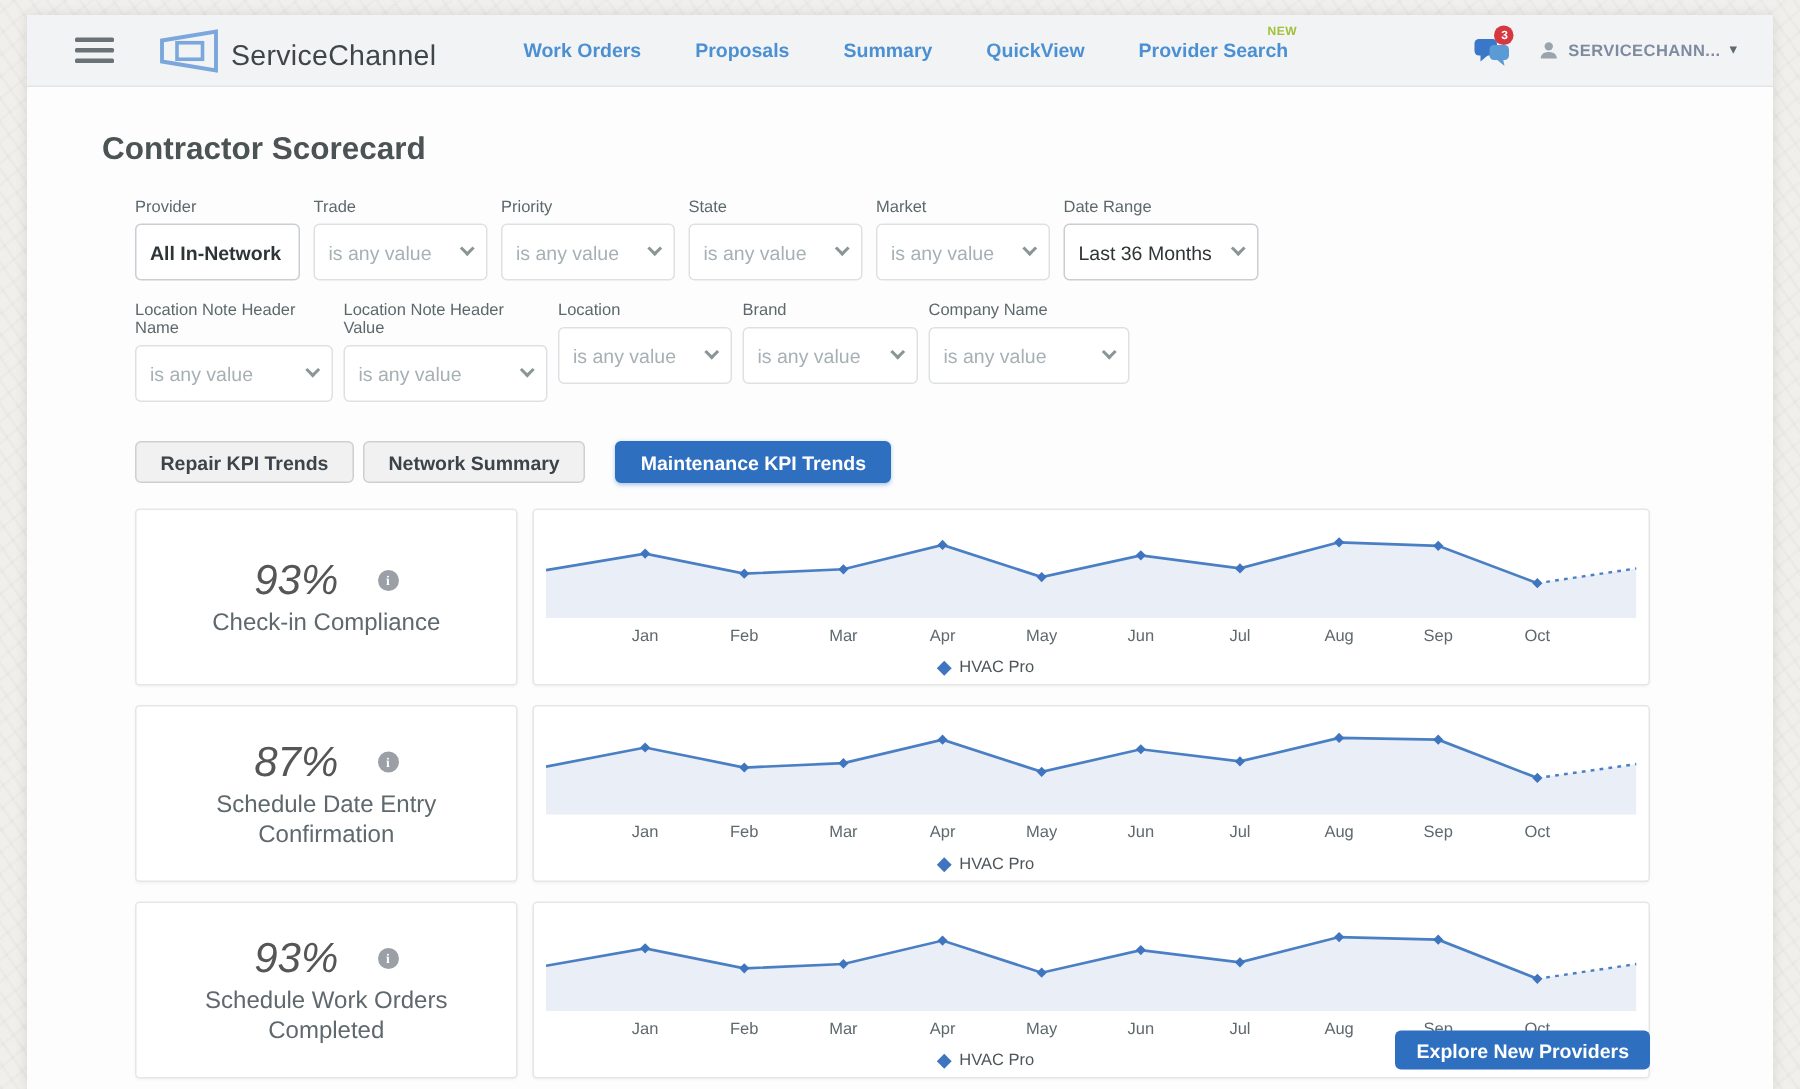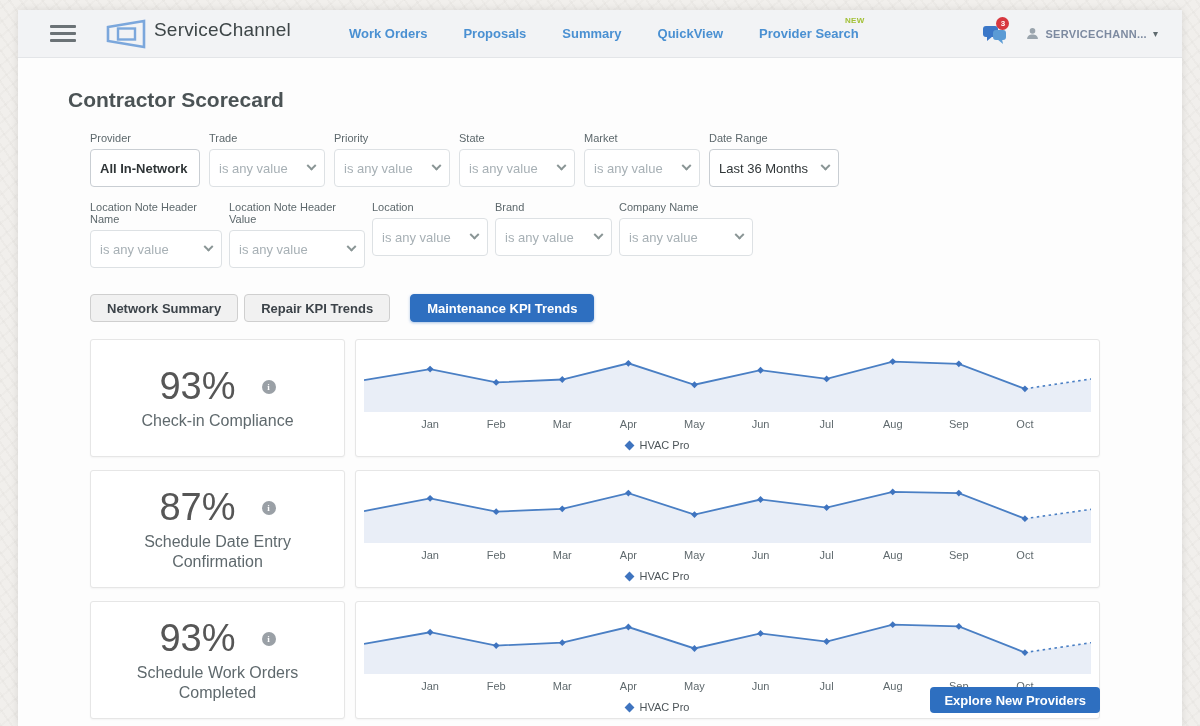--- a/index.html
+++ b/index.html
@@ -10,21 +10,21 @@
                      repeating-linear-gradient(-40deg, rgba(120,115,105,0.03) 0 2px, rgba(0,0,0,0) 2px 11px);
   }
   .frame { position:absolute; left:18px; top:10px; width:1164px; height:716px;
     background:#fdfdfd; box-shadow:0 0 8px rgba(0,0,0,0.10); }
 
   
   .topbar { height:48px; background:#f2f3f5; border-bottom:1px solid #e3e5e8;
     display:flex; align-items:center; padding:0 24px; }
   .hamburger { width:26px; cursor:pointer; margin-left:8px; }
   .hamburger div { height:3px; background:#6b7276; margin:4px 0; border-radius:1px; }
-  .logo { display:flex; align-items:flex-start; margin-left:30px; }
+  .logo { display:flex; align-items:flex-end; margin-left:30px; }
   .logo svg { width:40px; height:30px; }
   .brand-text { font-size:19px; color:#3e4648; margin-left:8px; letter-spacing:0.2px; }
   .nav { display:flex; gap:36px; margin-left:58px; align-items:center; }
   .nav a { font-size:13px; font-weight:bold; color:#4a90d2; text-decoration:none; position:relative; }
   .new-badge { position:absolute; top:-10px; right:-6px; font-size:8px; font-weight:bold; color:#a2c037; letter-spacing:0.4px; }
   .top-right { margin-left:auto; display:flex; align-items:center; gap:16px; }
   .chat-wrap { position:relative; width:28px; height:24px; cursor:pointer; }
   .notif-badge { position:absolute; top:-5px; right:1px; min-width:13px; height:13px; background:#d7373f;
     color:#fff; font-size:8px; font-weight:bold; border-radius:7px; display:flex; align-items:center; justify-content:center; }
   .user-menu { display:flex; align-items:center; gap:6px; cursor:pointer; }
@@ -50,21 +50,21 @@
   .tabs { display:flex; gap:6px; margin:26px 0 0 72px; }
   .tab { height:28px; padding:0 16px; display:flex; align-items:center; border-radius:4px;
     font-size:13px; font-weight:bold; color:#3c4349; background:#f1f1f1; border:1px solid #cfcfcf; cursor:pointer; }
   .tab.active { background:#2e6fc0; border-color:#2e6fc0; color:#fff; margin-left:14px; box-shadow:0 1px 3px rgba(46,111,192,0.4); }
 
   .rows { margin-top:17px; }
   .card-row { display:flex; gap:10px; margin:0 0 13px 72px; }
   .card { background:#fff; border:1px solid #e6e6e6; border-radius:3px; box-shadow:0 1px 2px rgba(0,0,0,0.04); }
   .kpi-card { width:255px; height:118px; display:flex; flex-direction:column; align-items:center; justify-content:center; }
   .kpi-top { display:flex; align-items:center; }
-  .kpi-value { font-size:38px; color:#565656; }
+  .kpi-value { font-size:28px; color:#565656;font-style:italic; }
   .info-icon { width:14px; height:14px; border-radius:50%; background:#9aa0a6; color:#fff; font-size:9px; font-weight:bold;
     display:flex; align-items:center; justify-content:center; margin-left:26px; cursor:pointer; font-family:"Liberation Serif",serif; }
   .kpi-label { font-size:16px; color:#5f696d; text-align:center; line-height:1.25; margin-top:3px; max-width:210px; }
 
   .chart-card { width:745px; height:118px; padding:6px 8px 0; }
   .plot { height:70px; }
   .plot svg { width:100%; height:100%; display:block; }
   .xaxis { position:relative; height:14px; margin-top:2px; }
   .xaxis span { position:absolute; transform:translateX(-50%); font-size:11px; color:#5f696d; white-space:nowrap; }
   .legend { display:flex; align-items:center; justify-content:center; margin-top:7px; position:relative; left:-70px; }
@@ -202,22 +202,22 @@
         <label>Company Name</label>
         <div class="fbox muted">
             <span>is any value</span>
             <i class="chev"></i>
           </div>
       </div>
     </div>
   </div>
 
   <div class="tabs">
+    <div class="tab">Repair KPI Trends</div>
     <div class="tab">Network Summary</div>
-    <div class="tab">Repair KPI Trends</div>
     <div class="tab active">Maintenance KPI Trends</div>
   </div>
 
   <div class="rows">
 
     <div class="card-row">
       <div class="card kpi-card">
         <div class="kpi-top">
           <span class="kpi-value">93%</span>
           <span class="info-icon">i</span>

